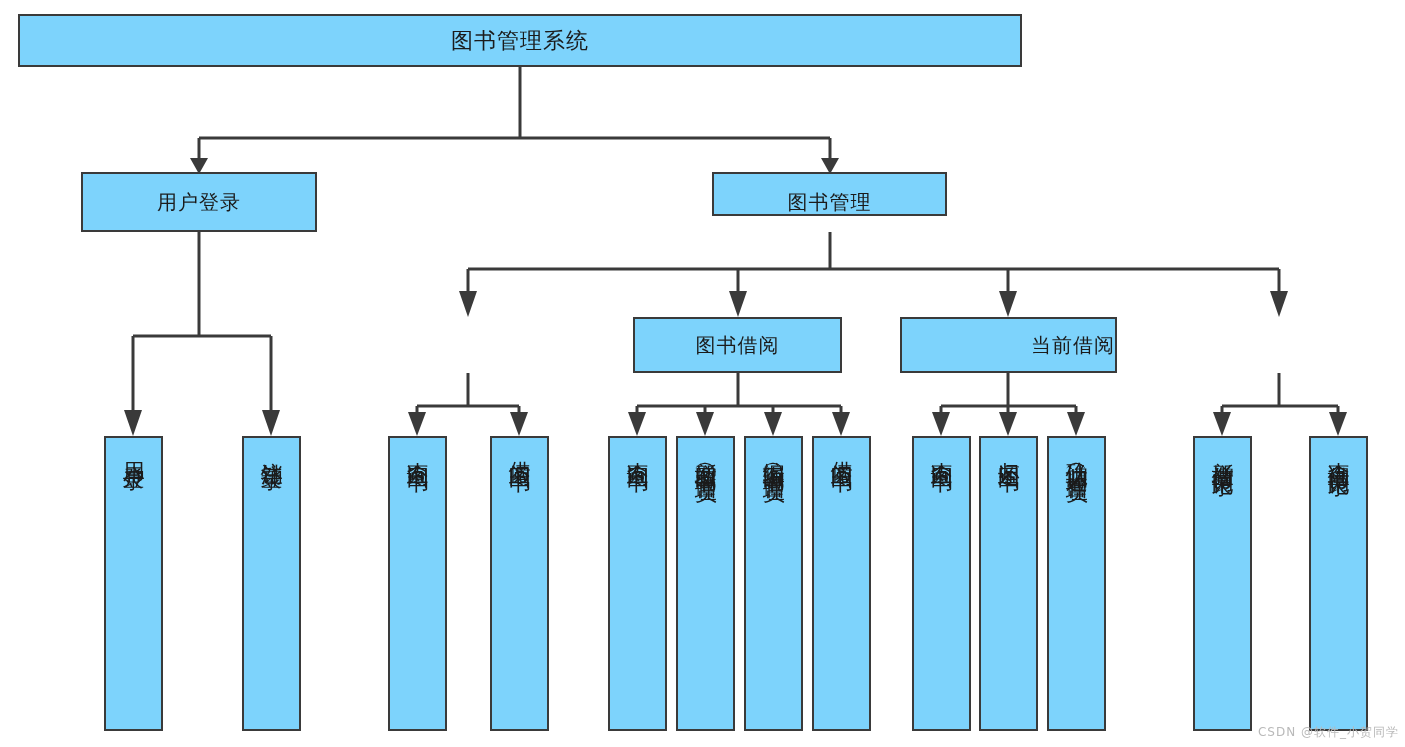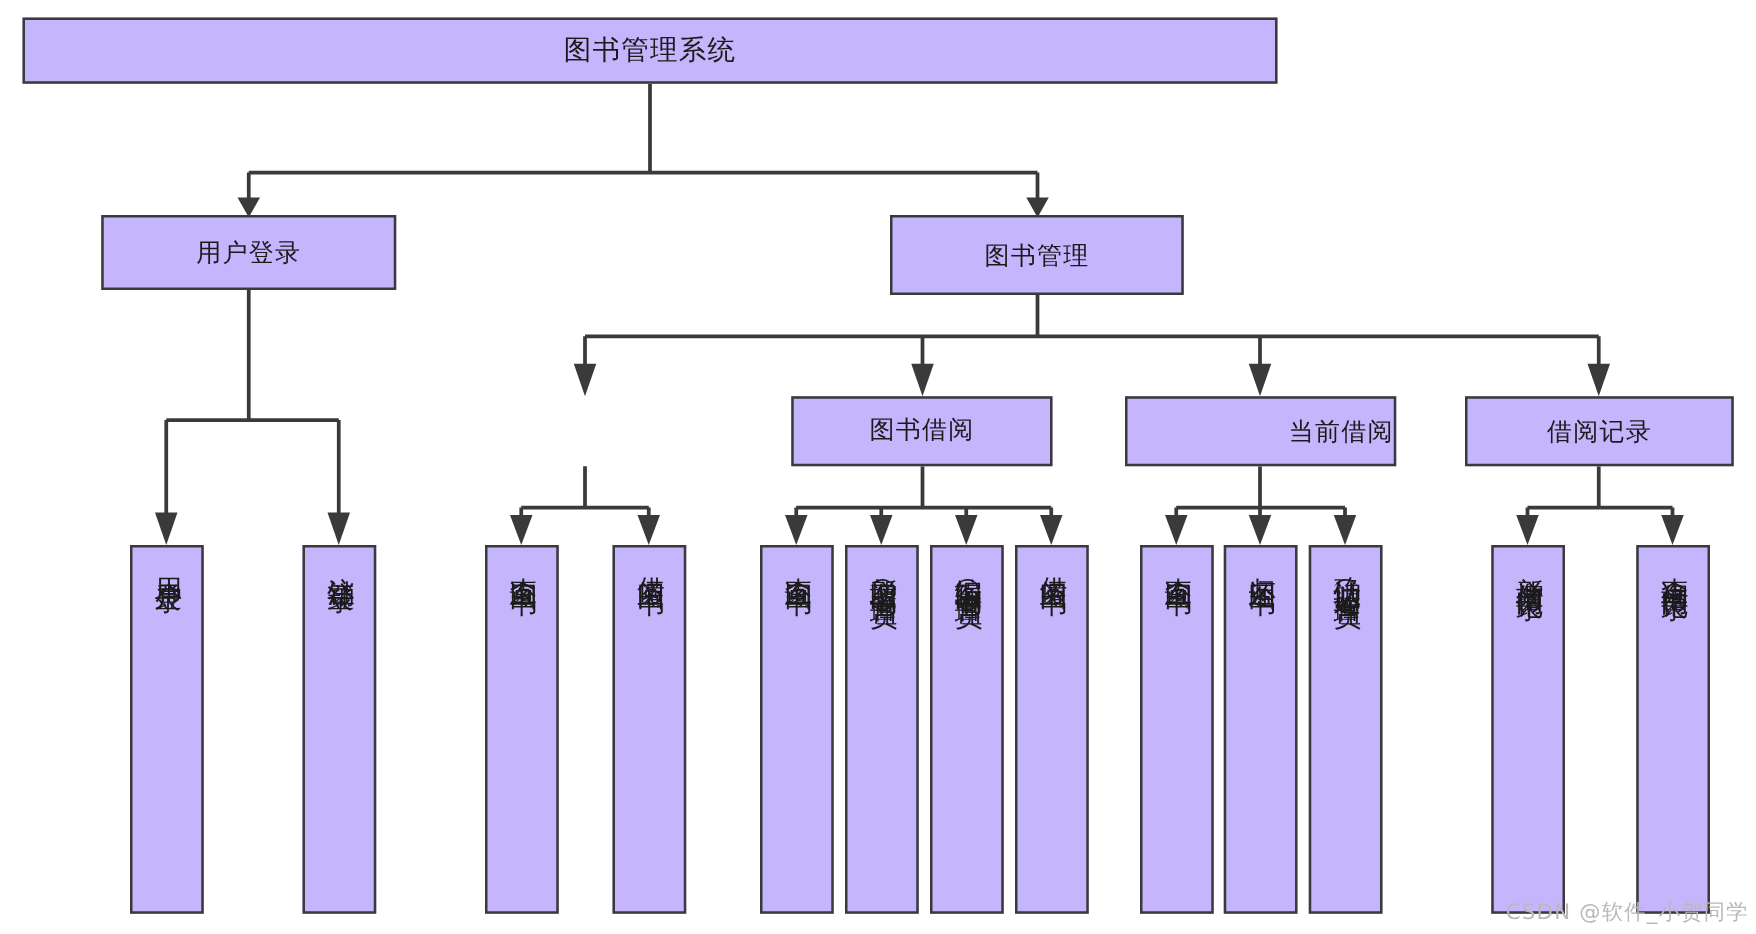--- a/index.html
+++ b/index.html
@@ -10,21 +10,21 @@
     font-family:"DejaVu Sans","Liberation Sans",sans-serif;
     overflow:hidden;
   }
   #canvas{position:relative;width:1405px;height:747px;}
 
   svg.lines{position:absolute;left:0;top:0;width:1405px;height:747px;}
 
   .node{
     position:absolute;
     box-sizing:border-box;
-    background:#c4b5fd;
+    background:#7dd3fc;
     border:2px solid #3a3a3a;
     display:flex;
     align-items:center;
     justify-content:center;
     color:#1b1b1b;
   }
   .node .lbl{
     display:block;
     text-align:center;
     line-height:1.15;
@@ -48,21 +48,21 @@
     line-height:1.12;
     letter-spacing:3px;
     white-space:normal;
     max-height:282px;
   }
   .leaf.tall .lbl{max-height:288px;}
 
   .watermark{
     position:absolute;
     right:6px;bottom:6px;
-    font-size:17px;
+    font-size:12px;
     color:#b9b9b9;
     letter-spacing:1px;
     white-space:nowrap;
     pointer-events:none;
   }
 </style>
 </head>
 <body>
 
 <div id="canvas">
@@ -143,36 +143,33 @@
   </svg>
 
   <div class="node h-node root" style="left:18px;top:14px;width:1004px;height:53px;">
     <span class="lbl">图书管理系统</span>
   </div>
 
   <div class="node h-node mid" style="left:81px;top:172px;width:236px;height:60px;">
     <span class="lbl">用户登录</span>
   </div>
 
-  <div class="node h-node mid" style="left:712px;top:172px;width:235px;height:64px;">
+  <div class="node h-node mid" style="left:712px;top:172px;width:235px;height:44px;align-items:flex-end;">
     <span class="lbl">图书管理</span>
   </div>
 
 
-  <div class="node h-node mid" style="left:633px;top:317px;width:209px;height:56px;font-family:Liberation Mono, monospace;">
+  <div class="node h-node mid" style="left:633px;top:317px;width:209px;height:56px;">
     <span class="lbl">图书借阅</span>
   </div>
 
   <div class="node h-node mid" style="left:900px;top:317px;width:217px;height:56px;justify-content:flex-end;">
     <span class="lbl">当前借阅</span>
   </div>
 
-  <div class="node h-node mid" style="left:1172px;top:317px;width:215px;height:56px;">
-    <span class="lbl">借阅记录</span>
-  </div>
 
   <div class="node leaf" style="left:104px;top:436px;width:59px;height:295px;">
     <span class="lbl">用户登录</span>
   </div>
 
   <div class="node leaf" style="left:242px;top:436px;width:59px;height:295px;">
     <span class="lbl">注销登录</span>
   </div>
 
   <div class="node leaf" style="left:388px;top:436px;width:59px;height:295px;">

